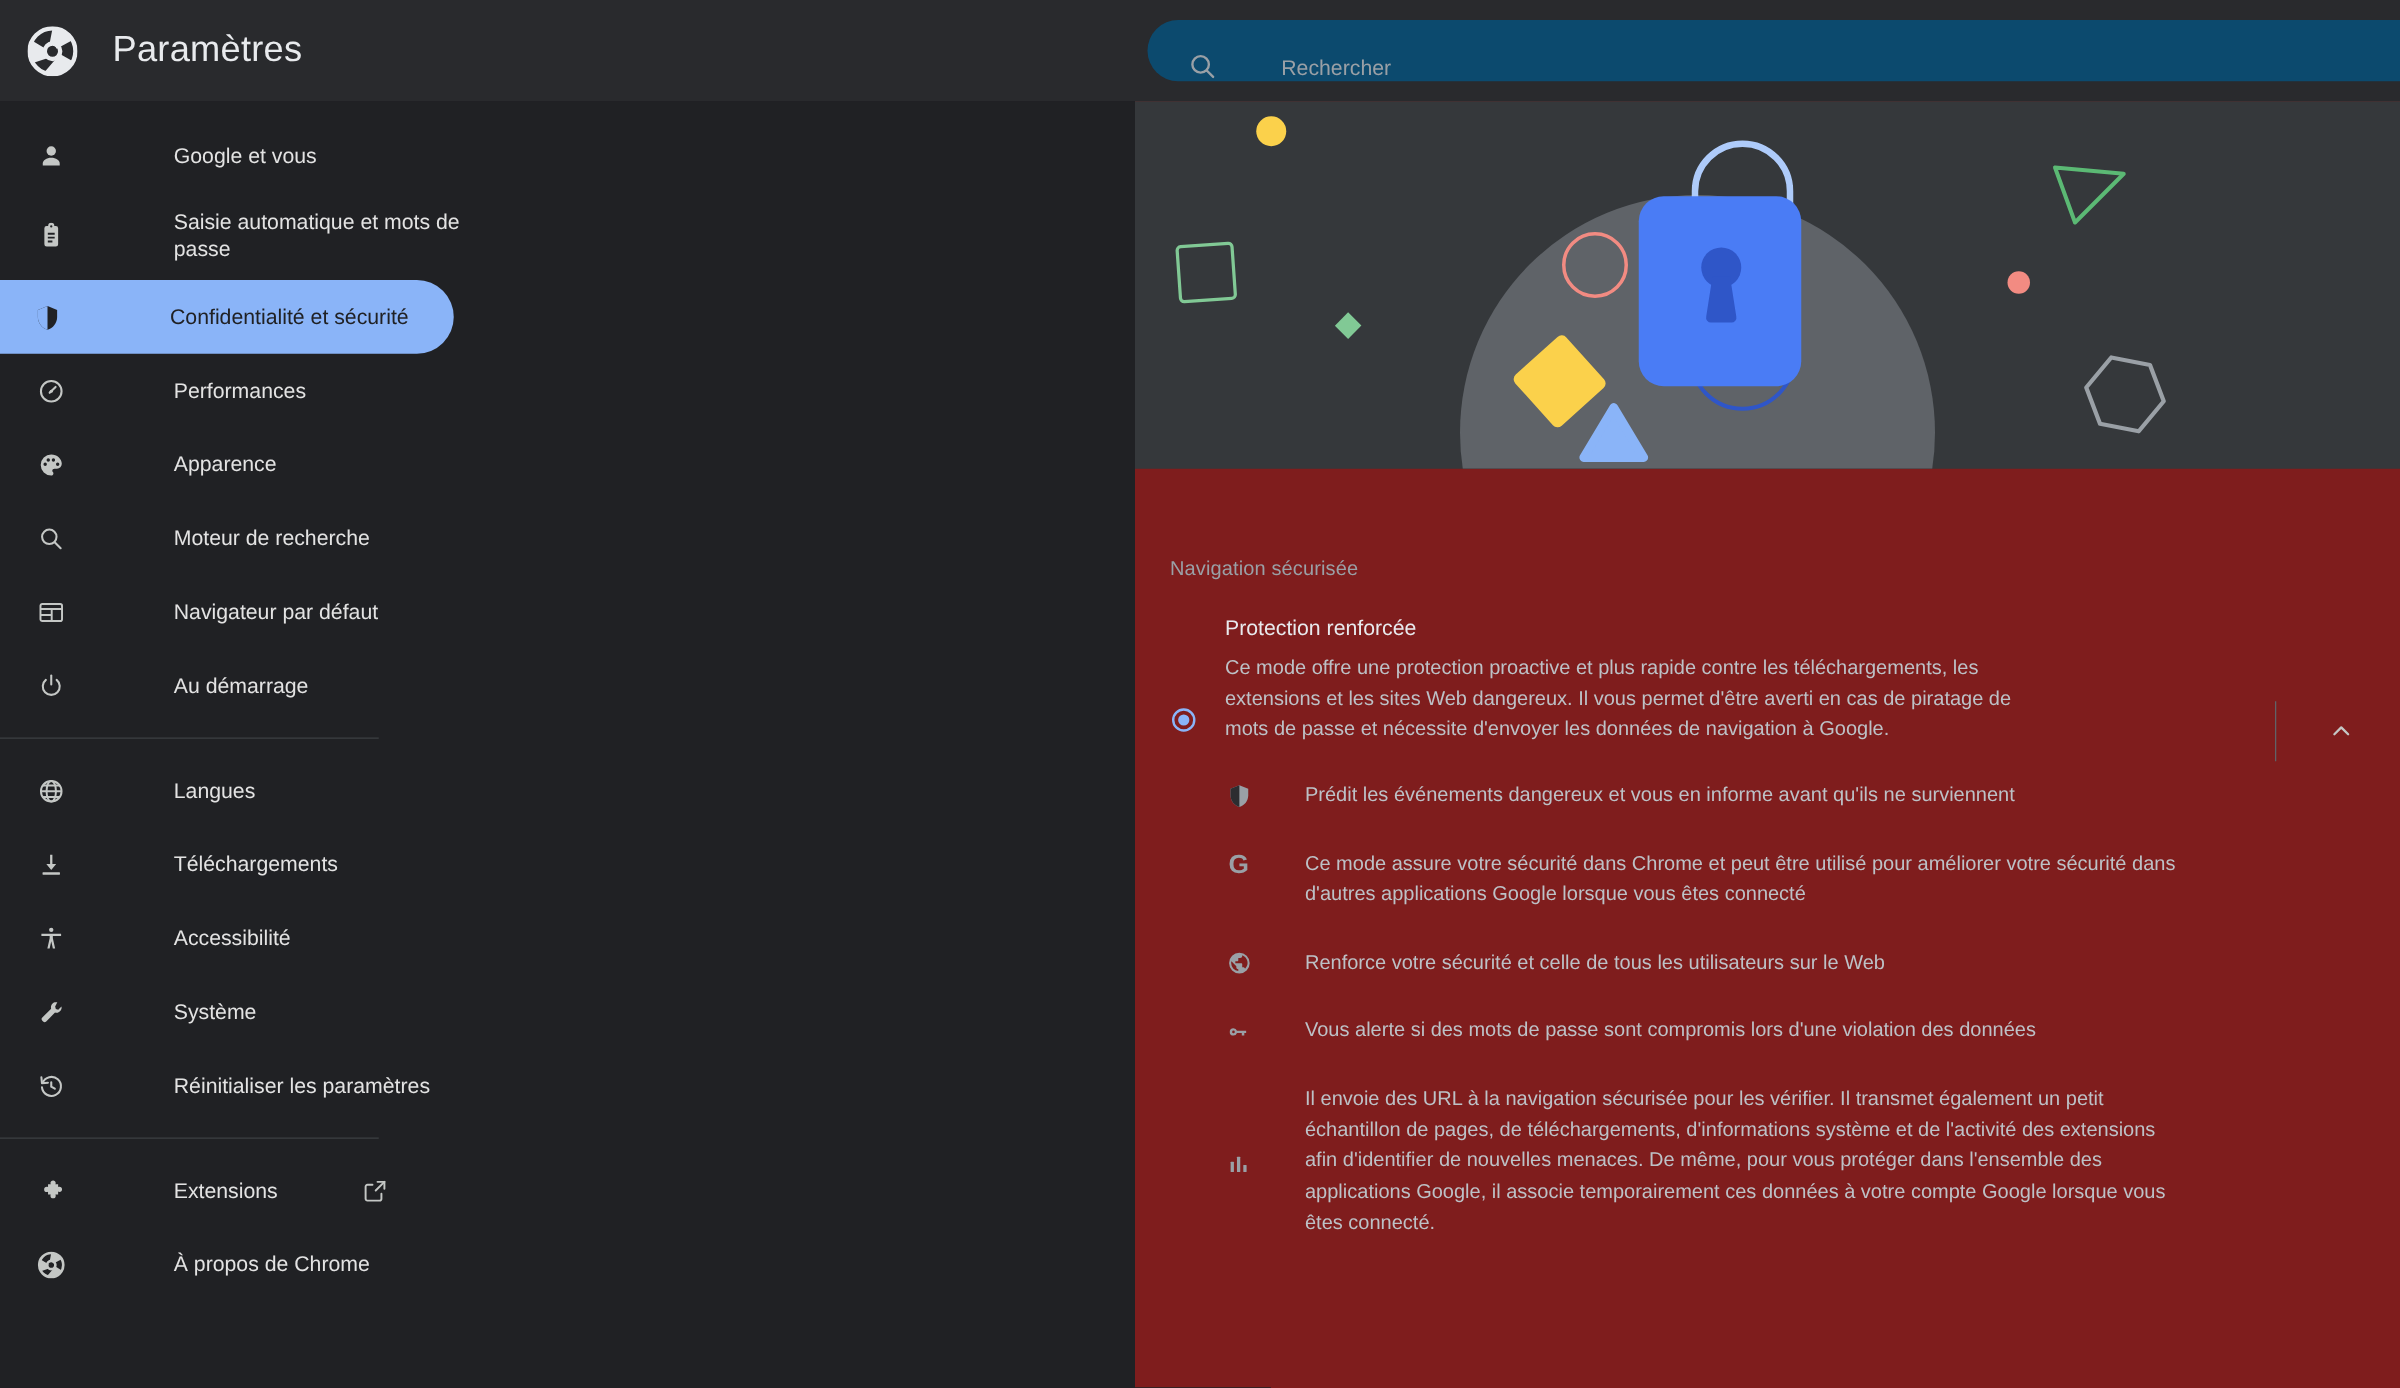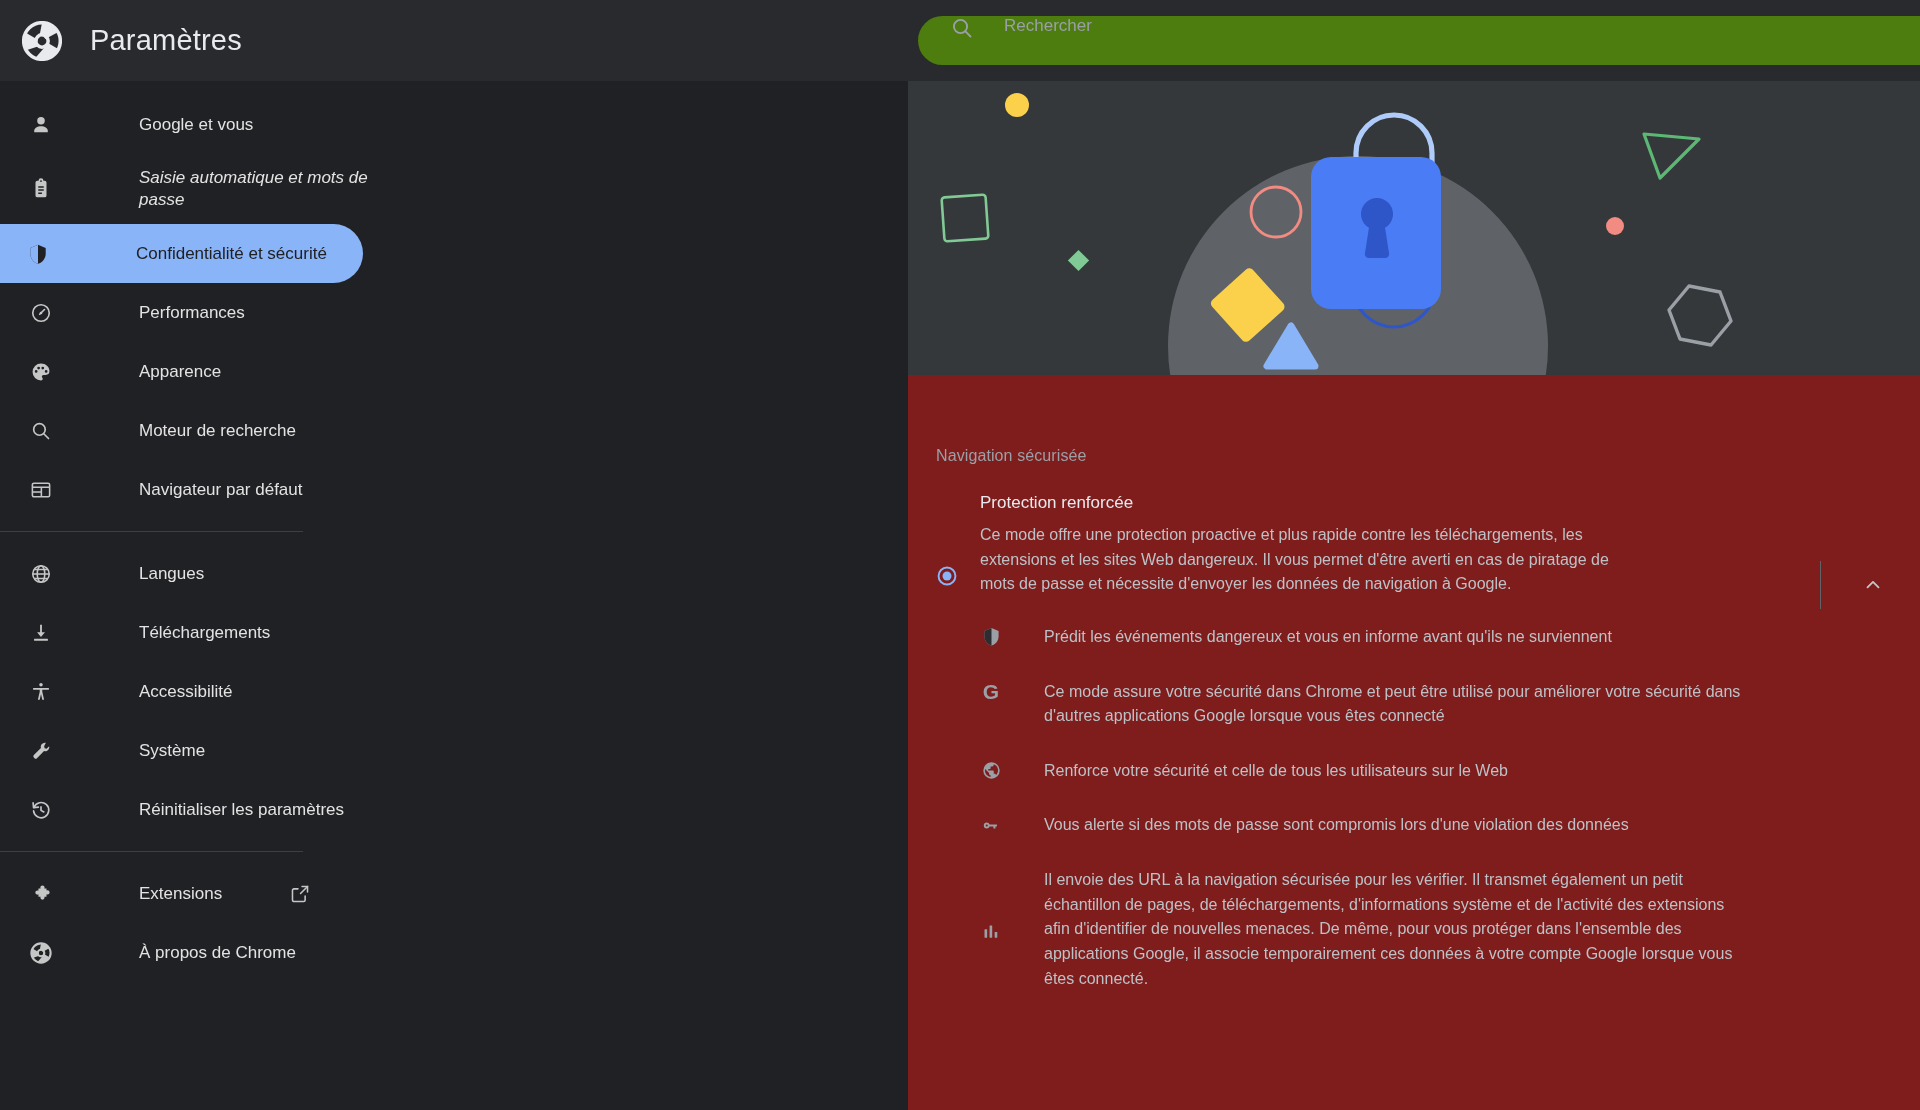--- a/index.html
+++ b/index.html
@@ -19,22 +19,22 @@
   }
   .brand { display: flex; align-items: center; padding-left: 22px; }
   .chrome-logo { width: 40px; height: 40px; display: block; }
   .app-title {
     color: #e8eaed; font-size: 29px; font-weight: 500;
     margin-left: 28px; letter-spacing: .2px; white-space: nowrap;
   }
   .search-wrap {
     position: absolute; left: 918px; top: 16px;
     width: 1002px; height: 49px;
-    background: #4d7c0f; border-radius: 25px 0 0 25px;
-    display: flex; align-items: flex-start;
+    background: #0c4a6e; border-radius: 25px 0 0 25px;
+    display: flex; align-items: flex-end; gap: 21px;
   }
   .search-icon { width: 24px; height: 24px; margin-left: 32px; flex: 0 0 auto; }
   .search-input {
     flex: 1 1 auto; background: transparent; border: 0; outline: none;
     color: #e8eaed; font-family: "Liberation Sans", sans-serif;
     font-size: 17px; margin-left: 30px; padding: 0;
   }
   .search-input::placeholder { color: #9aa0a6; }
 
   
@@ -45,21 +45,21 @@
   .nav-group { padding: 0; }
   .nav-item {
     position: relative;
     display: flex; align-items: center;
     height: 59px;
     padding-left: 30px;
     color: #e3e3e3;
     cursor: pointer;
     gap: 41px;
   }
-  .nav-item.tall { height: 70px; font-style: italic; }
+  .nav-item.tall { height: 70px; }
   .nav-item .ic {
     width: 22px; height: 22px; flex: 0 0 22px;
     display: flex; align-items: center; justify-content: center;
     color: #c4c7c5; margin-right: 0;
   }
   .nav-item .ic svg { display: block; }
   .nav-label {
     margin-left: 46px; font-size: 17px; font-weight: 500;
     line-height: 1.28; max-width: 270px;
   }
@@ -235,20 +235,29 @@
           <svg viewBox="0 0 24 24" width="22" height="22" fill="none" stroke="currentColor" stroke-width="1.7">
             <rect x="2.6" y="4.6" width="18.8" height="14.8" rx="1.6"></rect>
             <line x1="2.6" y1="9" x2="21.4" y2="9"></line>
             <line x1="12.4" y1="9" x2="12.4" y2="19.4"></line>
             <line x1="2.6" y1="14.2" x2="12.4" y2="14.2"></line>
           </svg>
         </span>
         <span class="nav-label">Navigateur par défaut</span>
       </div>
 
+      <div class="nav-item">
+        <span class="ic">
+          <svg viewBox="0 0 24 24" width="22" height="22" fill="none" stroke="currentColor" stroke-width="1.8">
+            <path d="M7.3 6.4a7.4 7.4 0 1 0 9.4 0" stroke-linecap="round"></path>
+            <line x1="12" y1="2.6" x2="12" y2="10.4" stroke-linecap="round"></line>
+          </svg>
+        </span>
+        <span class="nav-label">Au démarrage</span>
+      </div>
     </div>
 
     <div class="divider"></div>
 
     <div class="nav-group">
 
       <div class="nav-item">
         <span class="ic">
           <svg viewBox="0 0 24 24" width="22" height="22" fill="none" stroke="currentColor" stroke-width="1.7">
             <circle cx="12" cy="12" r="9"></circle>

